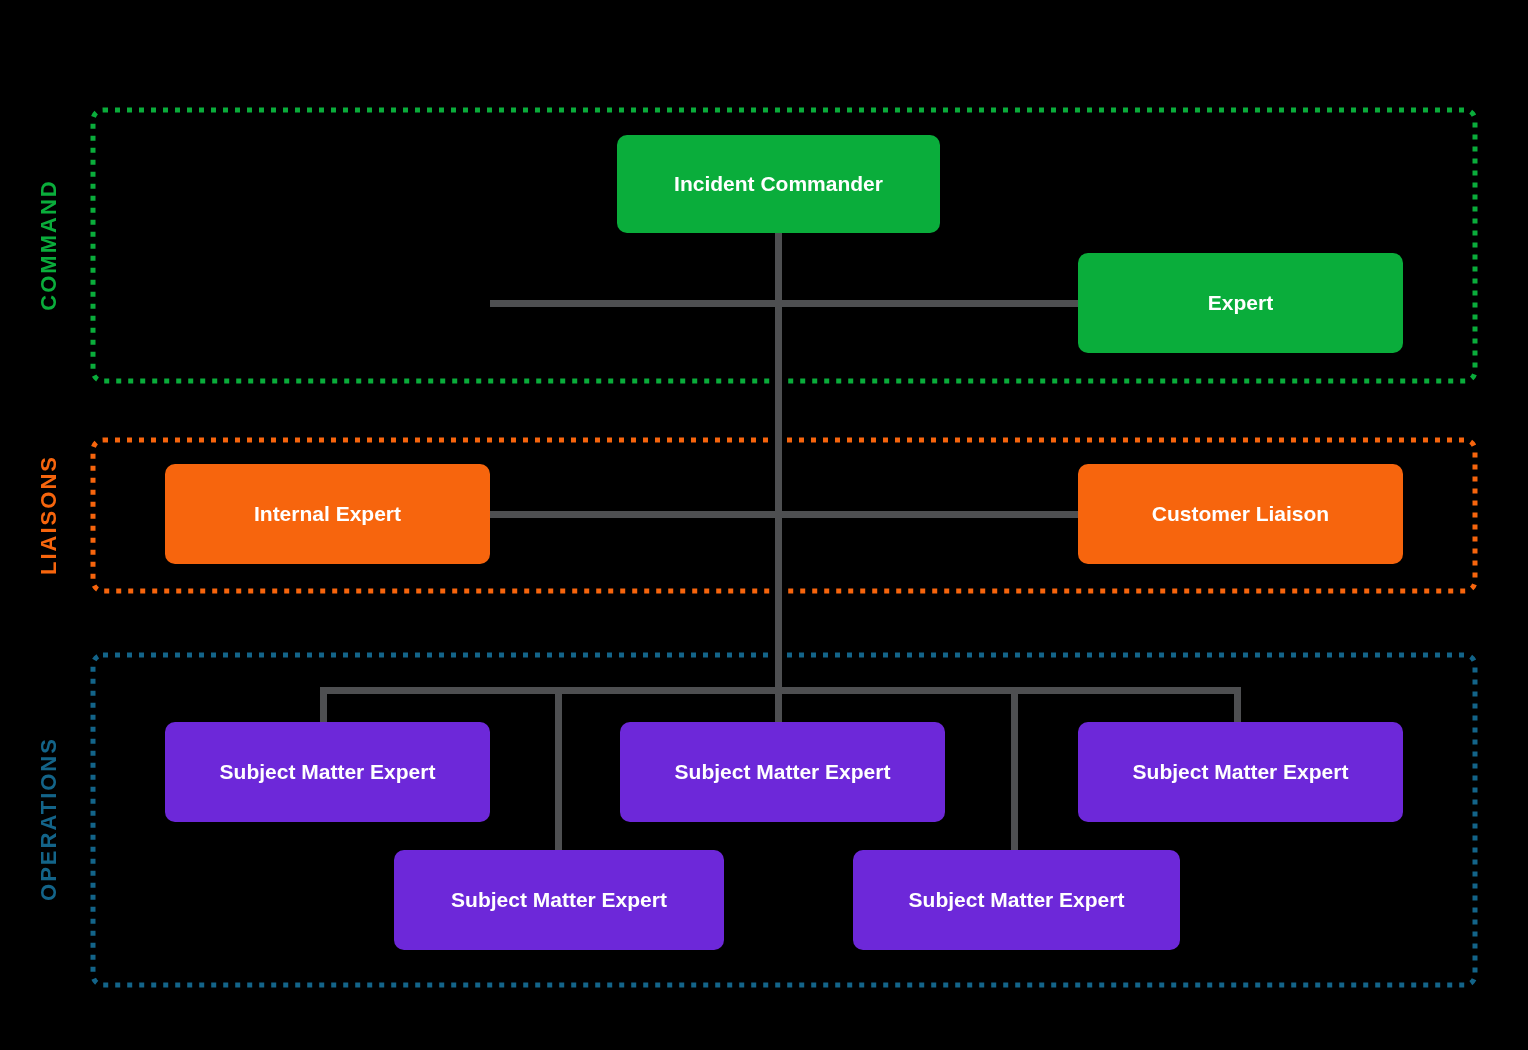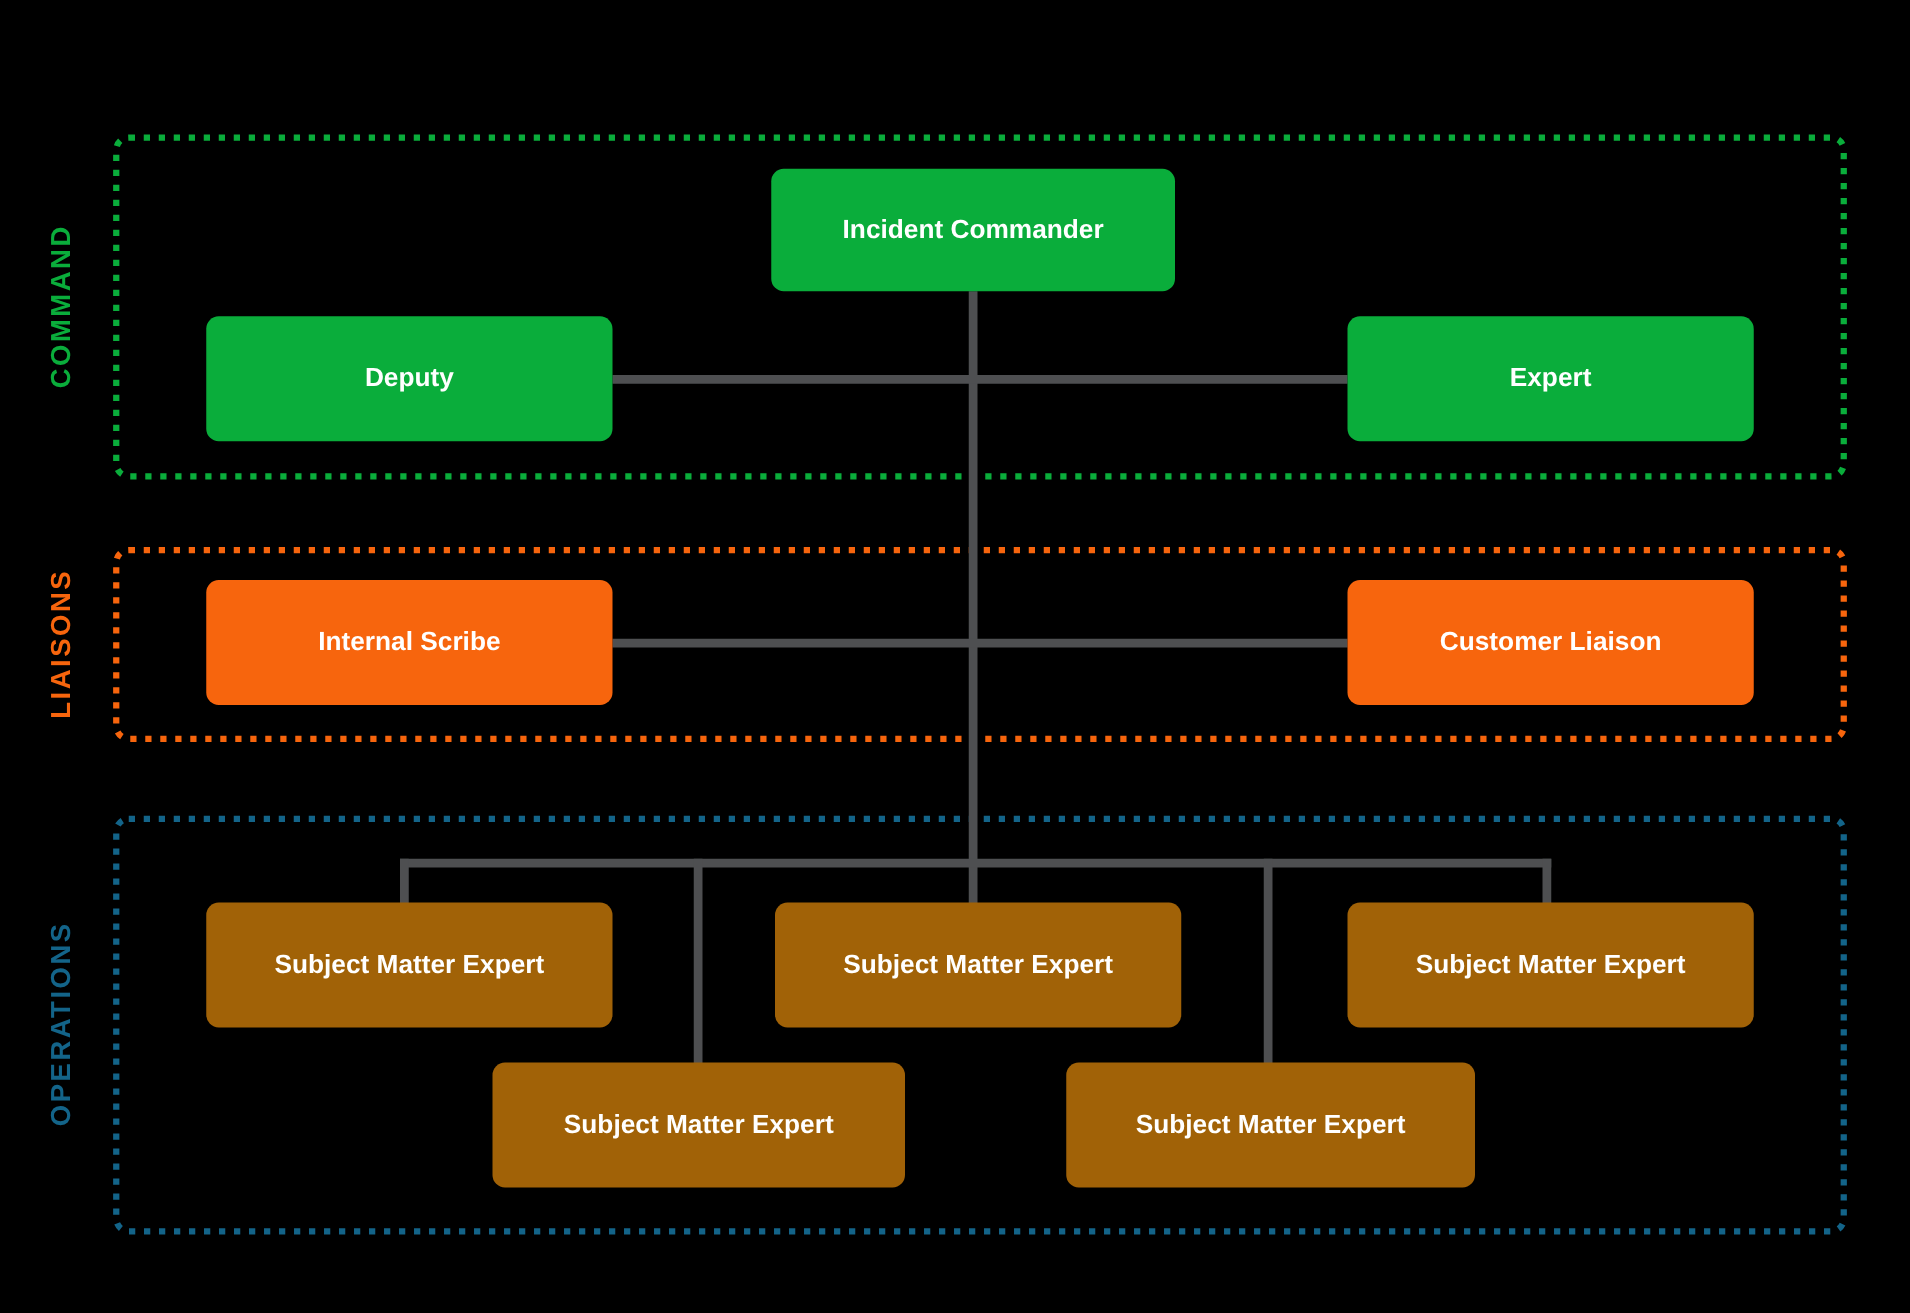--- a/index.html
+++ b/index.html
@@ -57,21 +57,21 @@
     display: flex;
     align-items: center;
     justify-content: center;
     color: #FFFFFF;
     font-size: 21px;
     font-weight: 700;
     text-align: center;
   }
   .box-green  { background: #0AAD3B; text-align: right; }
   .box-orange { background: #F7650D; }
-  .box-teal   { background: #a16207; }
+  .box-teal   { background: #6d28d9; }
 
   .box-ic       { left: 617px;  top: 135px; width: 323px; height: 98px; }
   .box-deputy   { left: 165px;  top: 253px; width: 325px; height: 100px; }
   .box-scribe   { left: 1078px; top: 253px; width: 325px; height: 100px; }
   .box-internal { left: 165px;  top: 464px; width: 325px; height: 100px; }
   .box-customer { left: 1078px; top: 464px; width: 325px; height: 100px; justify-content: center; }
   .box-sme1     { left: 165px;  top: 722px; width: 325px; height: 100px; }
   .box-sme2     { left: 620px;  top: 722px; width: 325px; height: 100px; }
   .box-sme3     { left: 1078px; top: 722px; width: 325px; height: 100px; }
   .box-sme4     { left: 394px;  top: 850px; width: 330px; height: 100px; }
@@ -107,28 +107,25 @@
   <div class="conn conn-liaisons-h"></div>
   <div class="conn conn-operations-bar"></div>
   <div class="conn conn-drop-sme1"></div>
   <div class="conn conn-drop-sme4"></div>
   <div class="conn conn-drop-sme5"></div>
   <div class="conn conn-drop-sme3"></div>
 
   <div class="box box-green box-ic">
     <span>Incident Commander</span>
   </div>
-  <div class="box box-green box-deputy">
-    <span>Deputy</span>
-  </div>
   <div class="box box-green box-scribe">
     <span>Expert</span>
   </div>
   <div class="box box-orange box-internal">
-    <span>Internal Scribe</span>
+    <span>Internal Expert</span>
   </div>
   <div class="box box-orange box-customer">
     <span>Customer Liaison</span>
   </div>
   <div class="box box-teal box-sme1">
     <span>Subject Matter Expert</span>
   </div>
   <div class="box box-teal box-sme2">
     <span>Subject Matter Expert</span>
   </div>

